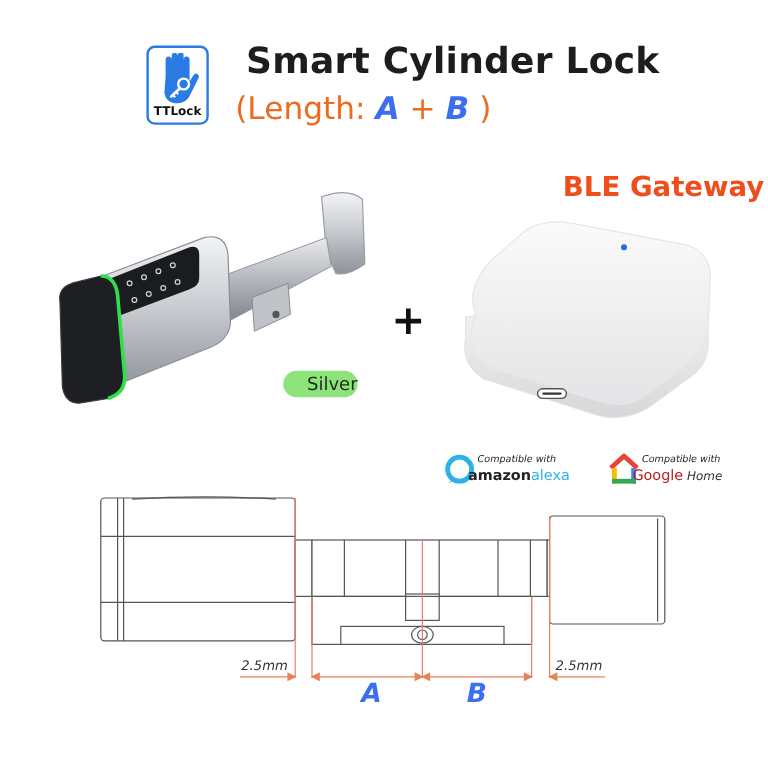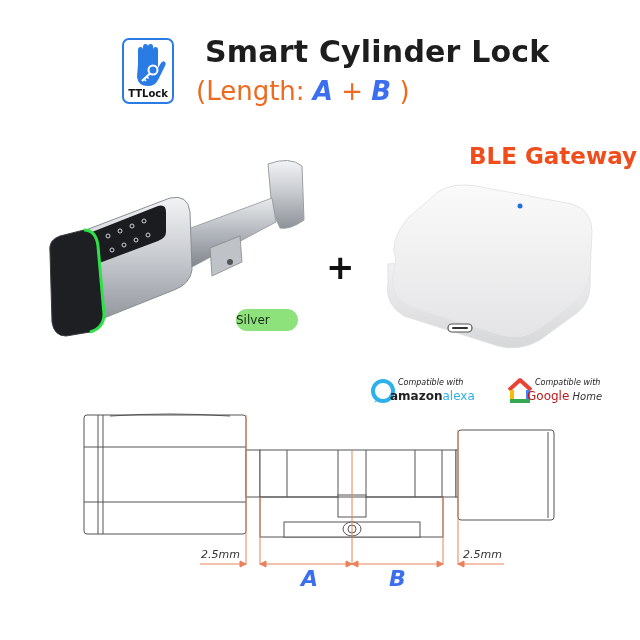--- a/index.html
+++ b/index.html
@@ -17,21 +17,21 @@
   .subtitle { position: absolute; left: 196px; top: 76px; font-size: 26px; color: #ee6a1f;
     font-family: "DejaVu Sans", sans-serif; white-space: nowrap; }
   .subtitle .ab { color: #3b6ff0; font-weight: bold; font-style: italic; }
 
   .ble-title { position: absolute; left: 441px; top: 143px; font-weight: bold; font-size: 23px;
     color: #f04d1c; font-family: "DejaVu Sans", sans-serif; white-space: nowrap; margin-left: 28px; }
 
   .plus { position: absolute; left: 326px; top: 250px; font-size: 34px; font-weight: bold; color: #111; line-height: 1; }
 
   .silver { position: absolute; left: 236px; top: 309px; width: 62px; height: 22px; border-radius: 11px;
-    background: #8ee27b; color: #1a2a18; font-size: 12px; text-align: left; line-height: 22px; }
+    background: #8ee27b; color: #1a2a18; font-size: 15px; text-align: right; line-height: 22px; }
 
   .compat { position: absolute; top: 374px; height: 36px; text-decoration: underline; }
   .compat .ctext { position: absolute; left: 30px; top: 4px; font-size: 8px; font-style: italic; color: #222; white-space: nowrap; }
   .compat .brand { position: absolute; left: 22px; top: 15px; font-size: 12px; white-space: nowrap; }
 
   .dim { position: absolute; font-size: 11px; color: #333; white-space: nowrap; font-style: italic; }
   .ablabel { position: absolute; top: 566px; font-size: 22px; font-weight: bold; font-style: italic; color: #3b6ff0; }
 </style>
 </head>
 <body>

